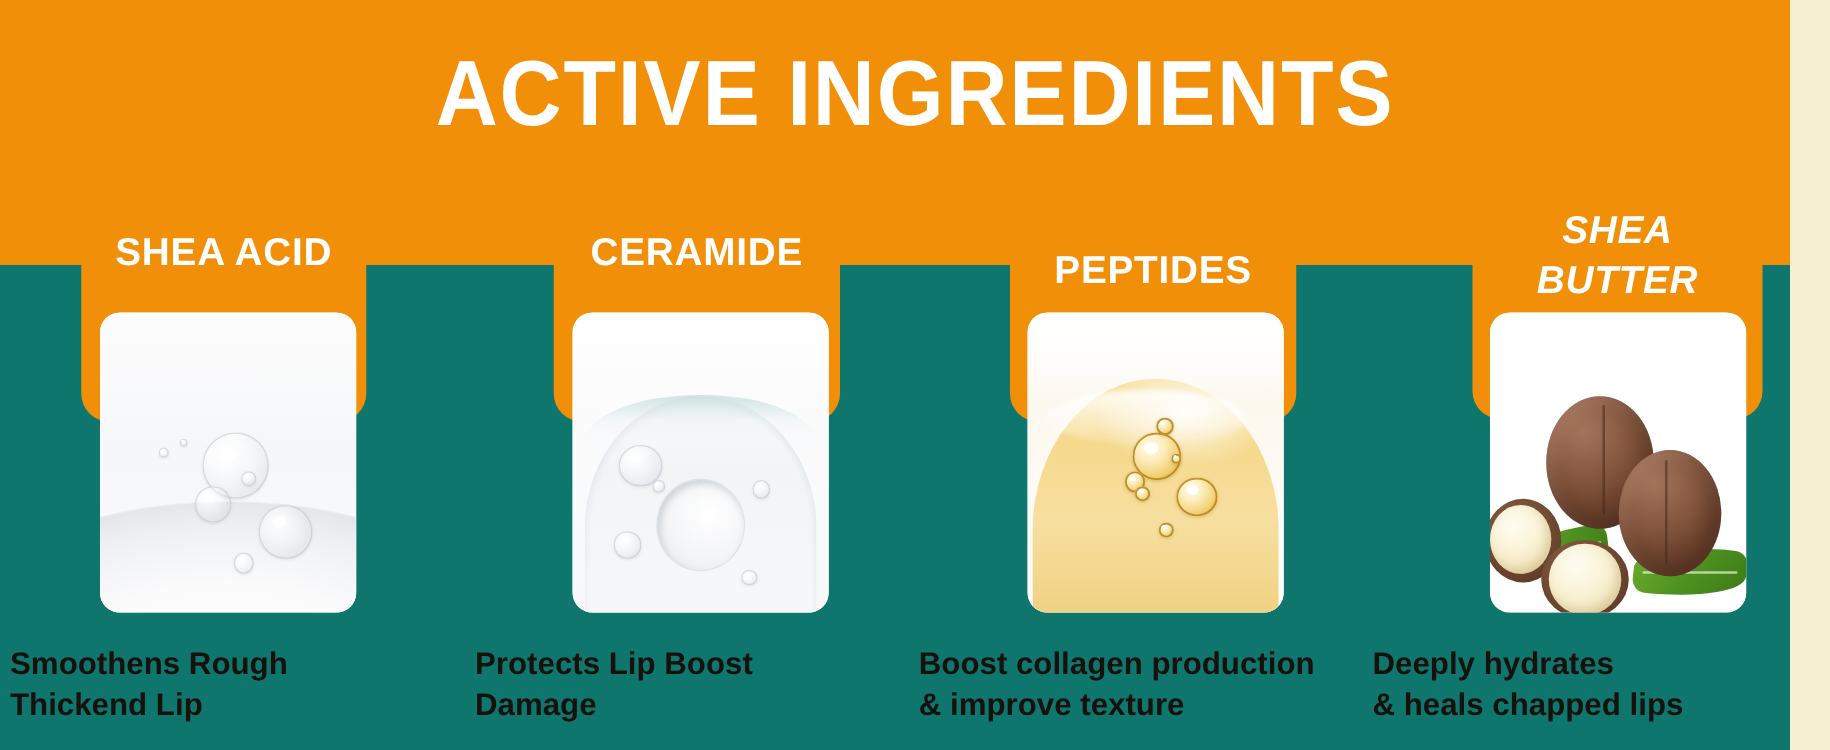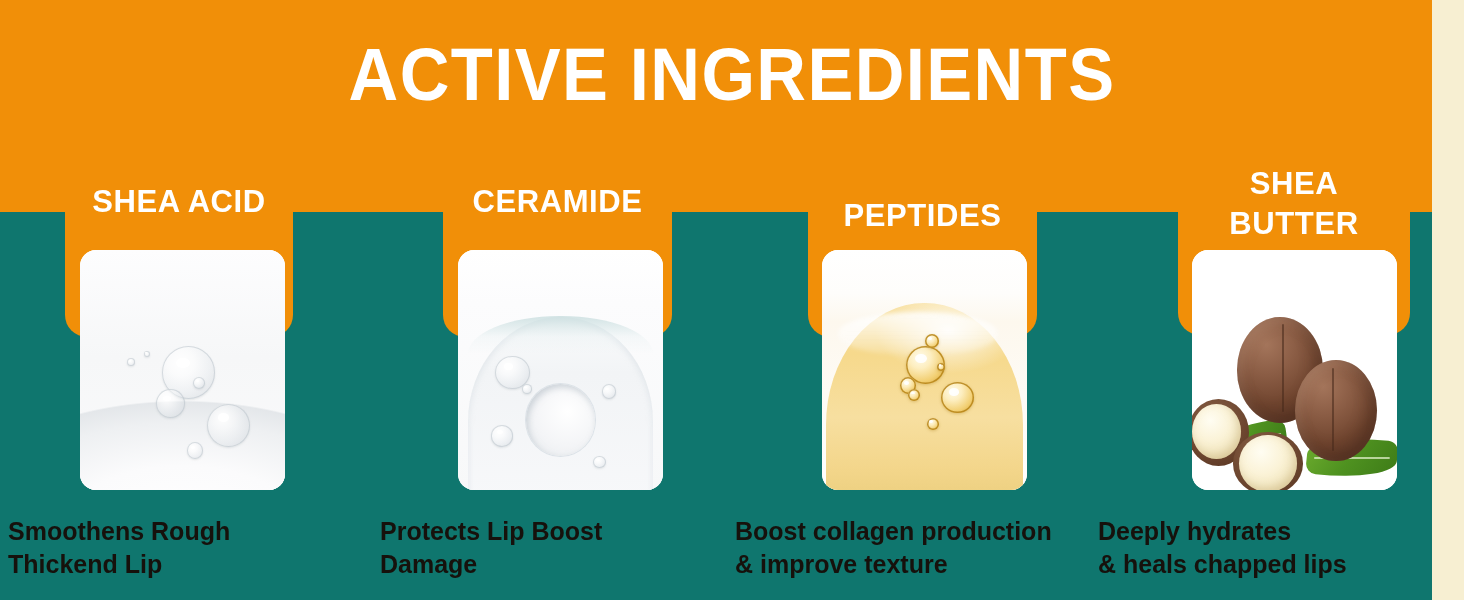--- a/index.html
+++ b/index.html
@@ -60,21 +60,21 @@
   #card-ceramide .card-title{left:423px;top:182px;width:269px;}
   #card-ceramide .photo{left:458px;top:250px;width:205px;height:240px;}
   #card-ceramide .caption{left:380px;top:515px;width:350px;}
 
   #card-peptides .tab{left:808px;top:160px;width:229px;height:177px;}
   #card-peptides .card-title{left:788px;top:196px;width:269px;}
   #card-peptides .photo{left:822px;top:250px;width:205px;height:240px;}
   #card-peptides .caption{left:735px;top:515px;width:370px;}
 
   #card-shea    .tab{left:1178px;top:150px;width:232px;height:185px;}
-  #card-shea    .card-title{left:1158px;top:164px;width:272px;}
+  #card-shea    .card-title{left:1158px;top:164px;width:272px;font-style:italic;}
   #card-shea    .photo{left:1192px;top:250px;width:205px;height:240px;}
   #card-shea    .caption{left:1098px;top:515px;width:366px;}
 
   
   
   .gel-clear{
     background:
       radial-gradient(ellipse 150% 70% at 50% 118%, #ffffff 0%, #fbfbfc 40%, #eef0f2 66%, #e4e7ea 78%, rgba(240,242,244,0) 79%),
       linear-gradient(180deg,#fdfdfe 0%,#f6f7f8 45%,#fafafb 100%);
   }

